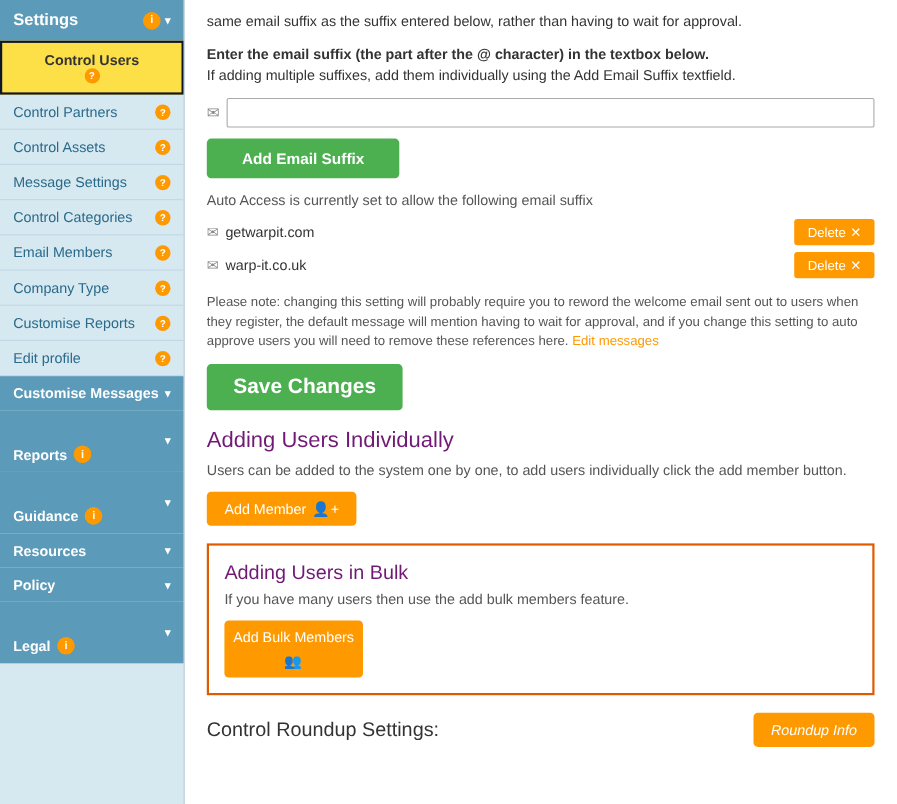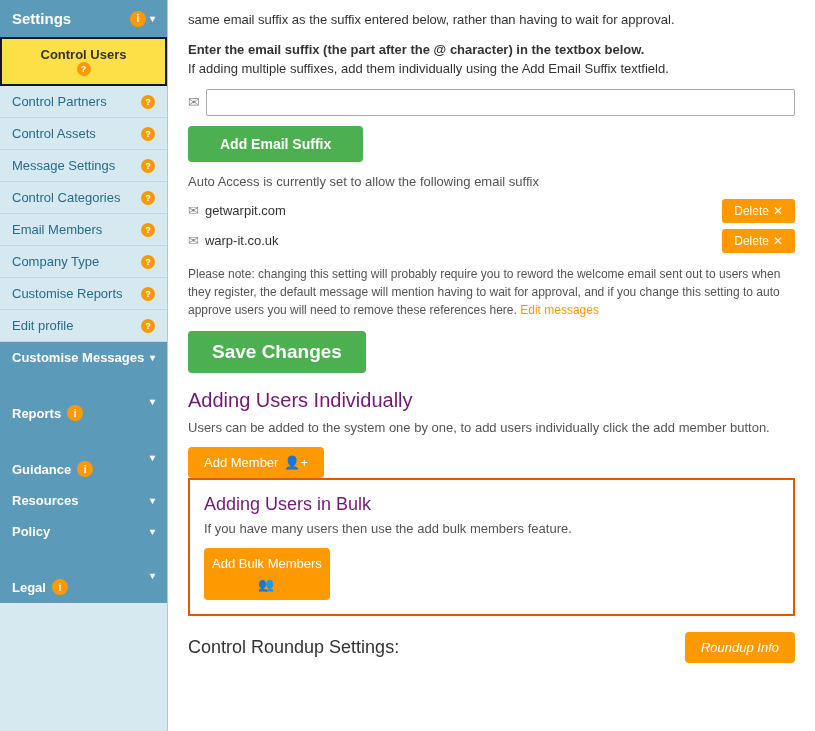--- a/index.html
+++ b/index.html
@@ -213,21 +213,21 @@
       background: #f90;
       color: white;
       border: none;
       padding: 8px 16px;
       font-size: 13px;
       border-radius: 4px;
       cursor: pointer;
       display: flex;
       align-items: center;
       gap: 6px;
-      margin-bottom: 0;
+      margin-bottom: 16px;
     }
     .bulk-box {
       border: 2px solid #e05a00;
       padding: 14px;
       margin-bottom: 16px;
     }
     .bulk-box .section-title {
       font-size: 18px;
       margin-bottom: 6px;
     }

